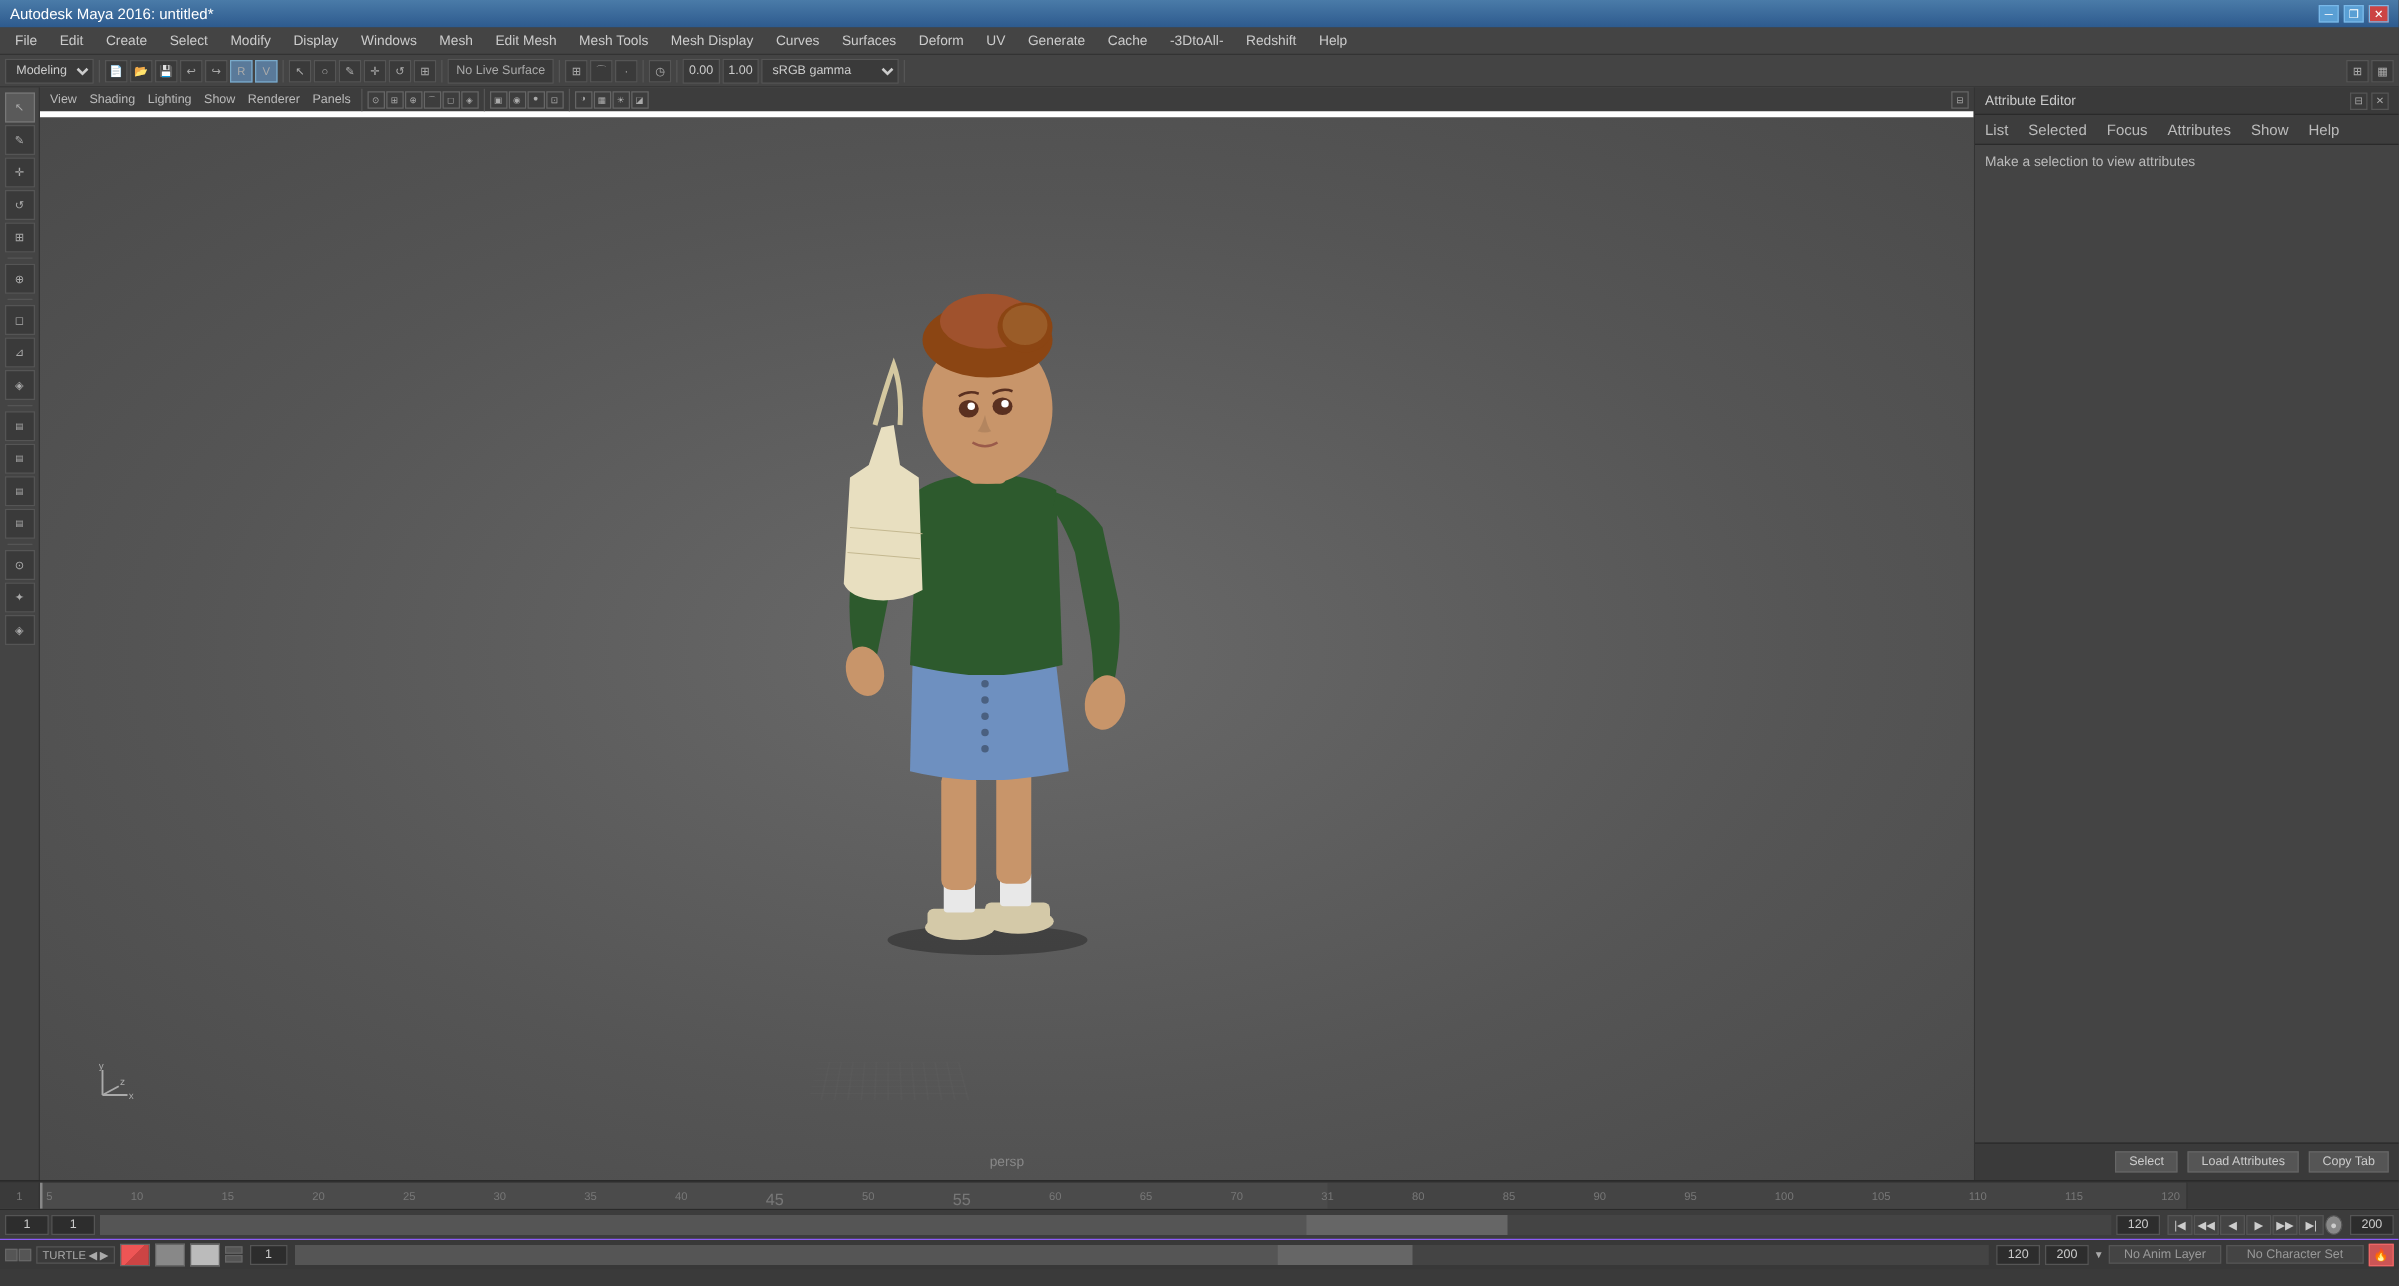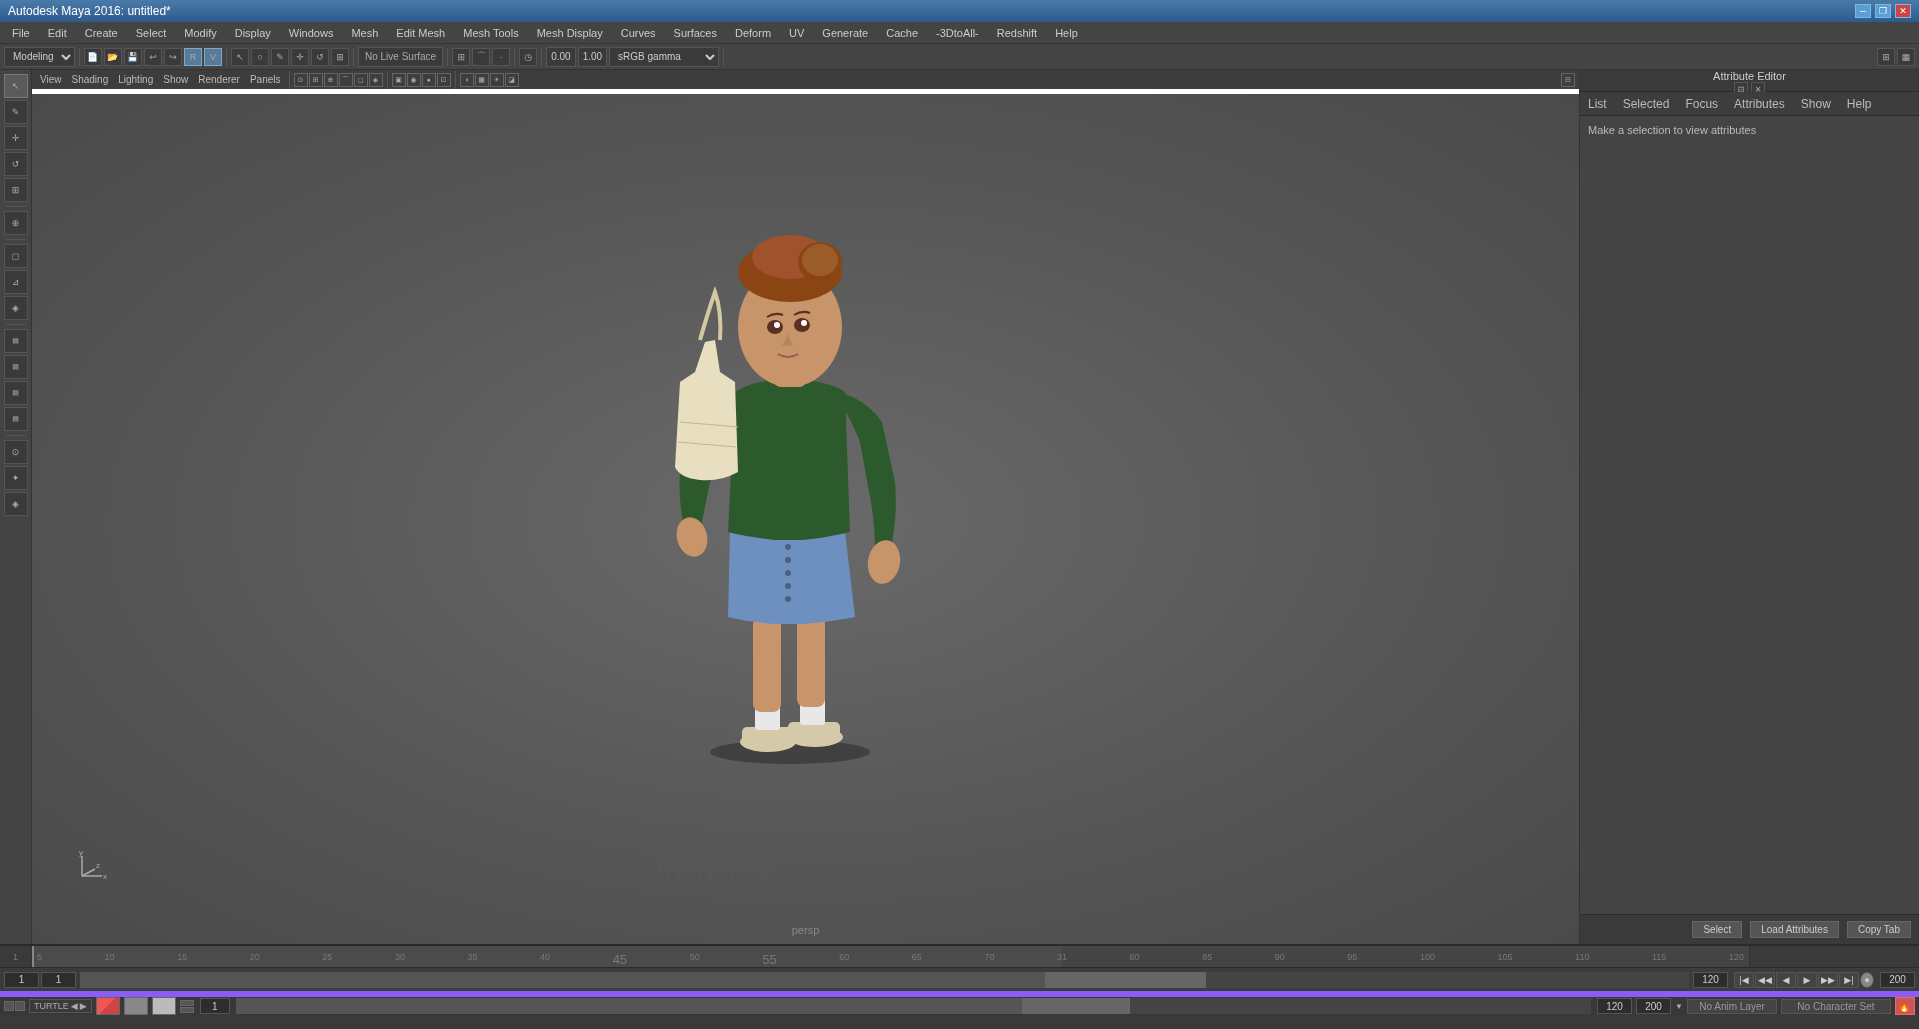--- a/index.html
+++ b/index.html
@@ -200,21 +200,20 @@
       flex-direction: column;
     }
     #attr-editor-title {
       height: 22px;
       background: #3a3a3a;
       display: flex;
       align-items: center;
       justify-content: space-between;
       padding: 0 8px;
       border-bottom: 1px solid #2a2a2a;
-      flex-direction: column;
     }
     #attr-editor-tabs {
       height: 24px;
       display: flex;
       align-items: center;
       padding: 0 4px;
       gap: 8px;
       background: #3d3d3d;
       border-bottom: 1px solid #2a2a2a;
     }
@@ -662,21 +661,21 @@
       <div class="play-btn">◀</div>
       <div class="play-btn">▶</div>
       <div class="play-btn">▶▶</div>
       <div class="play-btn">▶|</div>
       <div class="play-btn" style="width:14px; height:16px; border-radius:50%; background:#888;">●</div>
     </div>
 
     <input type="text" value="200" style="width: 35px; height: 16px; background: rgb(45, 45, 45); border: 1px solid rgb(85, 85, 85); color: rgb(204, 204, 204); font-size: 10px; text-align: center;">
   </div>
 
-  <div id="anim-row" style="height:24px; background:#383838; border-top:6px solid #8b5cf6; display:flex; align-items:center; padding:0 4px; gap:4px;">
+  <div id="anim-row" style="height:24px; background:#383838; border-top:1px solid #8b5cf6; display:flex; align-items:center; padding:0 4px; gap:4px;">
 
     <div style="display:flex; gap:1px;">
       <div style="width:10px; height:10px; background:#555; border:1px solid #666; cursor:pointer;"></div>
       <div style="width:10px; height:10px; background:#555; border:1px solid #666; cursor:pointer;"></div>
     </div>
 
     <div style="background:#3a3a3a; border:1px solid #555; padding:1px 4px; font-size:9px; color:#aaa; display:flex; align-items:center; gap:2px; cursor:pointer;">
       <span>TURTLE</span>
       <span>◀</span>
       <span>▶</span>

